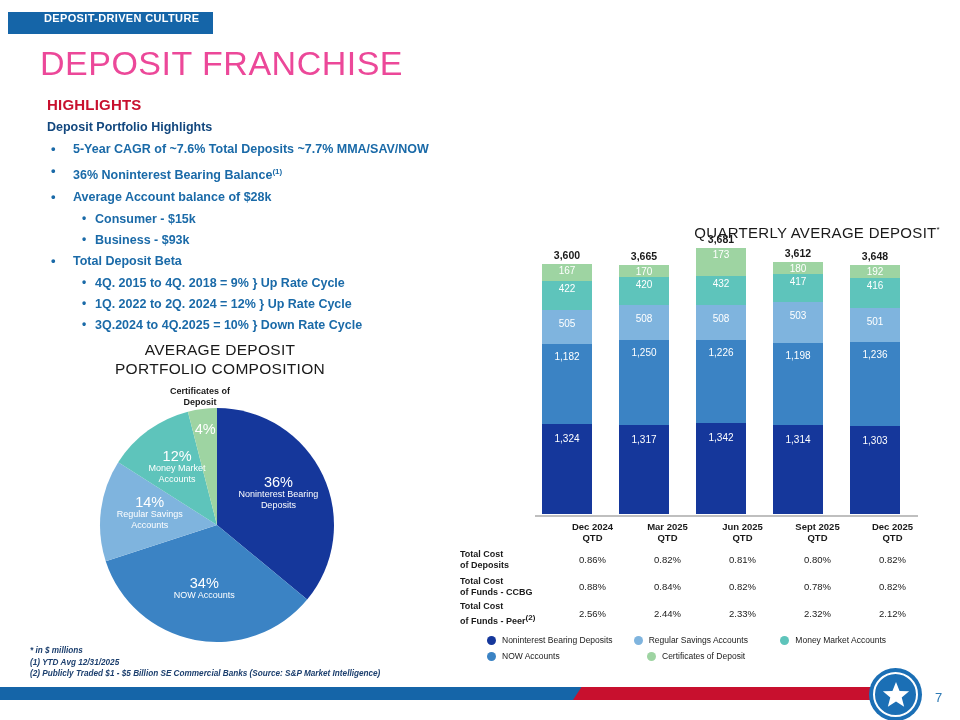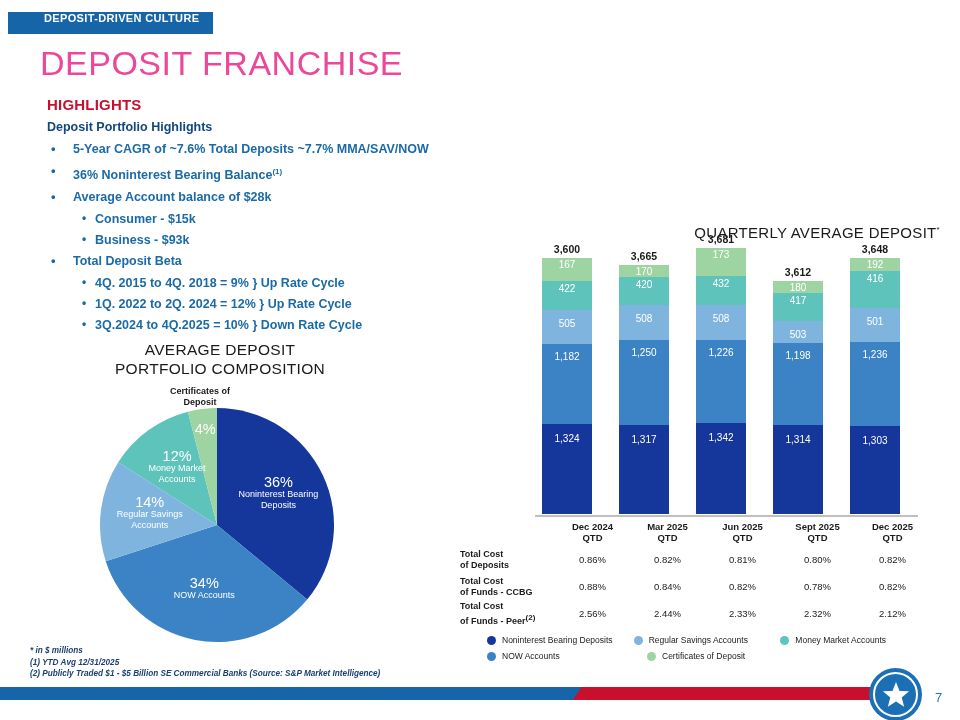--- a/index.html
+++ b/index.html
@@ -237,21 +237,21 @@
       <div>(1) YTD Avg 12/31/2025</div>
       <div>(2) Publicly Traded $1 - $5 Billion SE Commercial Banks (Source: S&amp;P Market Intelligence)</div>
     </div>
 
   <div class="bar-title">
     <span>QUARTERLY AVERAGE DEPOSIT</span><sup>*</sup>
   </div>
   <div class="bar-area" id="bar-area">
       <div class="bar-col" style="left: 7px;">
         <div class="bar-total">3,600</div>
-        <div class="seg s0" style="background: rgb(158, 212, 162); height: 23px;">
+        <div class="seg s0" style="background: rgb(158, 212, 162); height: 17px;">
           <span>167</span>
         </div>
         <div class="seg s1" style="background: rgb(94, 196, 187); height: 28.6607px;">
           <span>422</span>
         </div>
         <div class="seg s2" style="background: rgb(127, 180, 222); height: 34.2977px;">
           <span>505</span>
         </div>
         <div class="seg s3" style="background: rgb(59, 131, 196); height: 80.2771px;">
           <span>1,182</span>
@@ -297,36 +297,36 @@
         </div>
       </div>
       <div class="bar-col" style="left: 238px;">
         <div class="bar-total">3,612</div>
         <div class="seg s0" style="background: rgb(158, 212, 162); height: 12.2249px;">
           <span>180</span>
         </div>
         <div class="seg s1" style="background: rgb(94, 196, 187); height: 28.3211px;">
           <span>417</span>
         </div>
-        <div class="seg s2" style="background: rgb(127, 180, 222); height: 22px;">
+        <div class="seg s2" style="background: rgb(127, 180, 222); height: 41px;">
           <span>503</span>
         </div>
         <div class="seg s3" style="background: rgb(59, 131, 196); height: 81.3638px;">
           <span>1,198</span>
         </div>
         <div class="seg s4" style="background: rgb(21, 55, 155); height: 89.2421px;">
           <span>1,314</span>
         </div>
       </div>
       <div class="bar-col" style="left: 315px;">
         <div class="bar-total">3,648</div>
         <div class="seg s0" style="background: rgb(158, 212, 162); height: 13.0399px;">
           <span>192</span>
         </div>
-        <div class="seg s1" style="background: rgb(94, 196, 187); height: 37px;">
+        <div class="seg s1" style="background: rgb(94, 196, 187); height: 30px;">
           <span>416</span>
         </div>
         <div class="seg s2" style="background: rgb(127, 180, 222); height: 34.0261px;">
           <span>501</span>
         </div>
         <div class="seg s3" style="background: rgb(59, 131, 196); height: 83.9446px;">
           <span>1,236</span>
         </div>
         <div class="seg s4" style="background: rgb(21, 55, 155); height: 88.495px;">
           <span>1,303</span>

